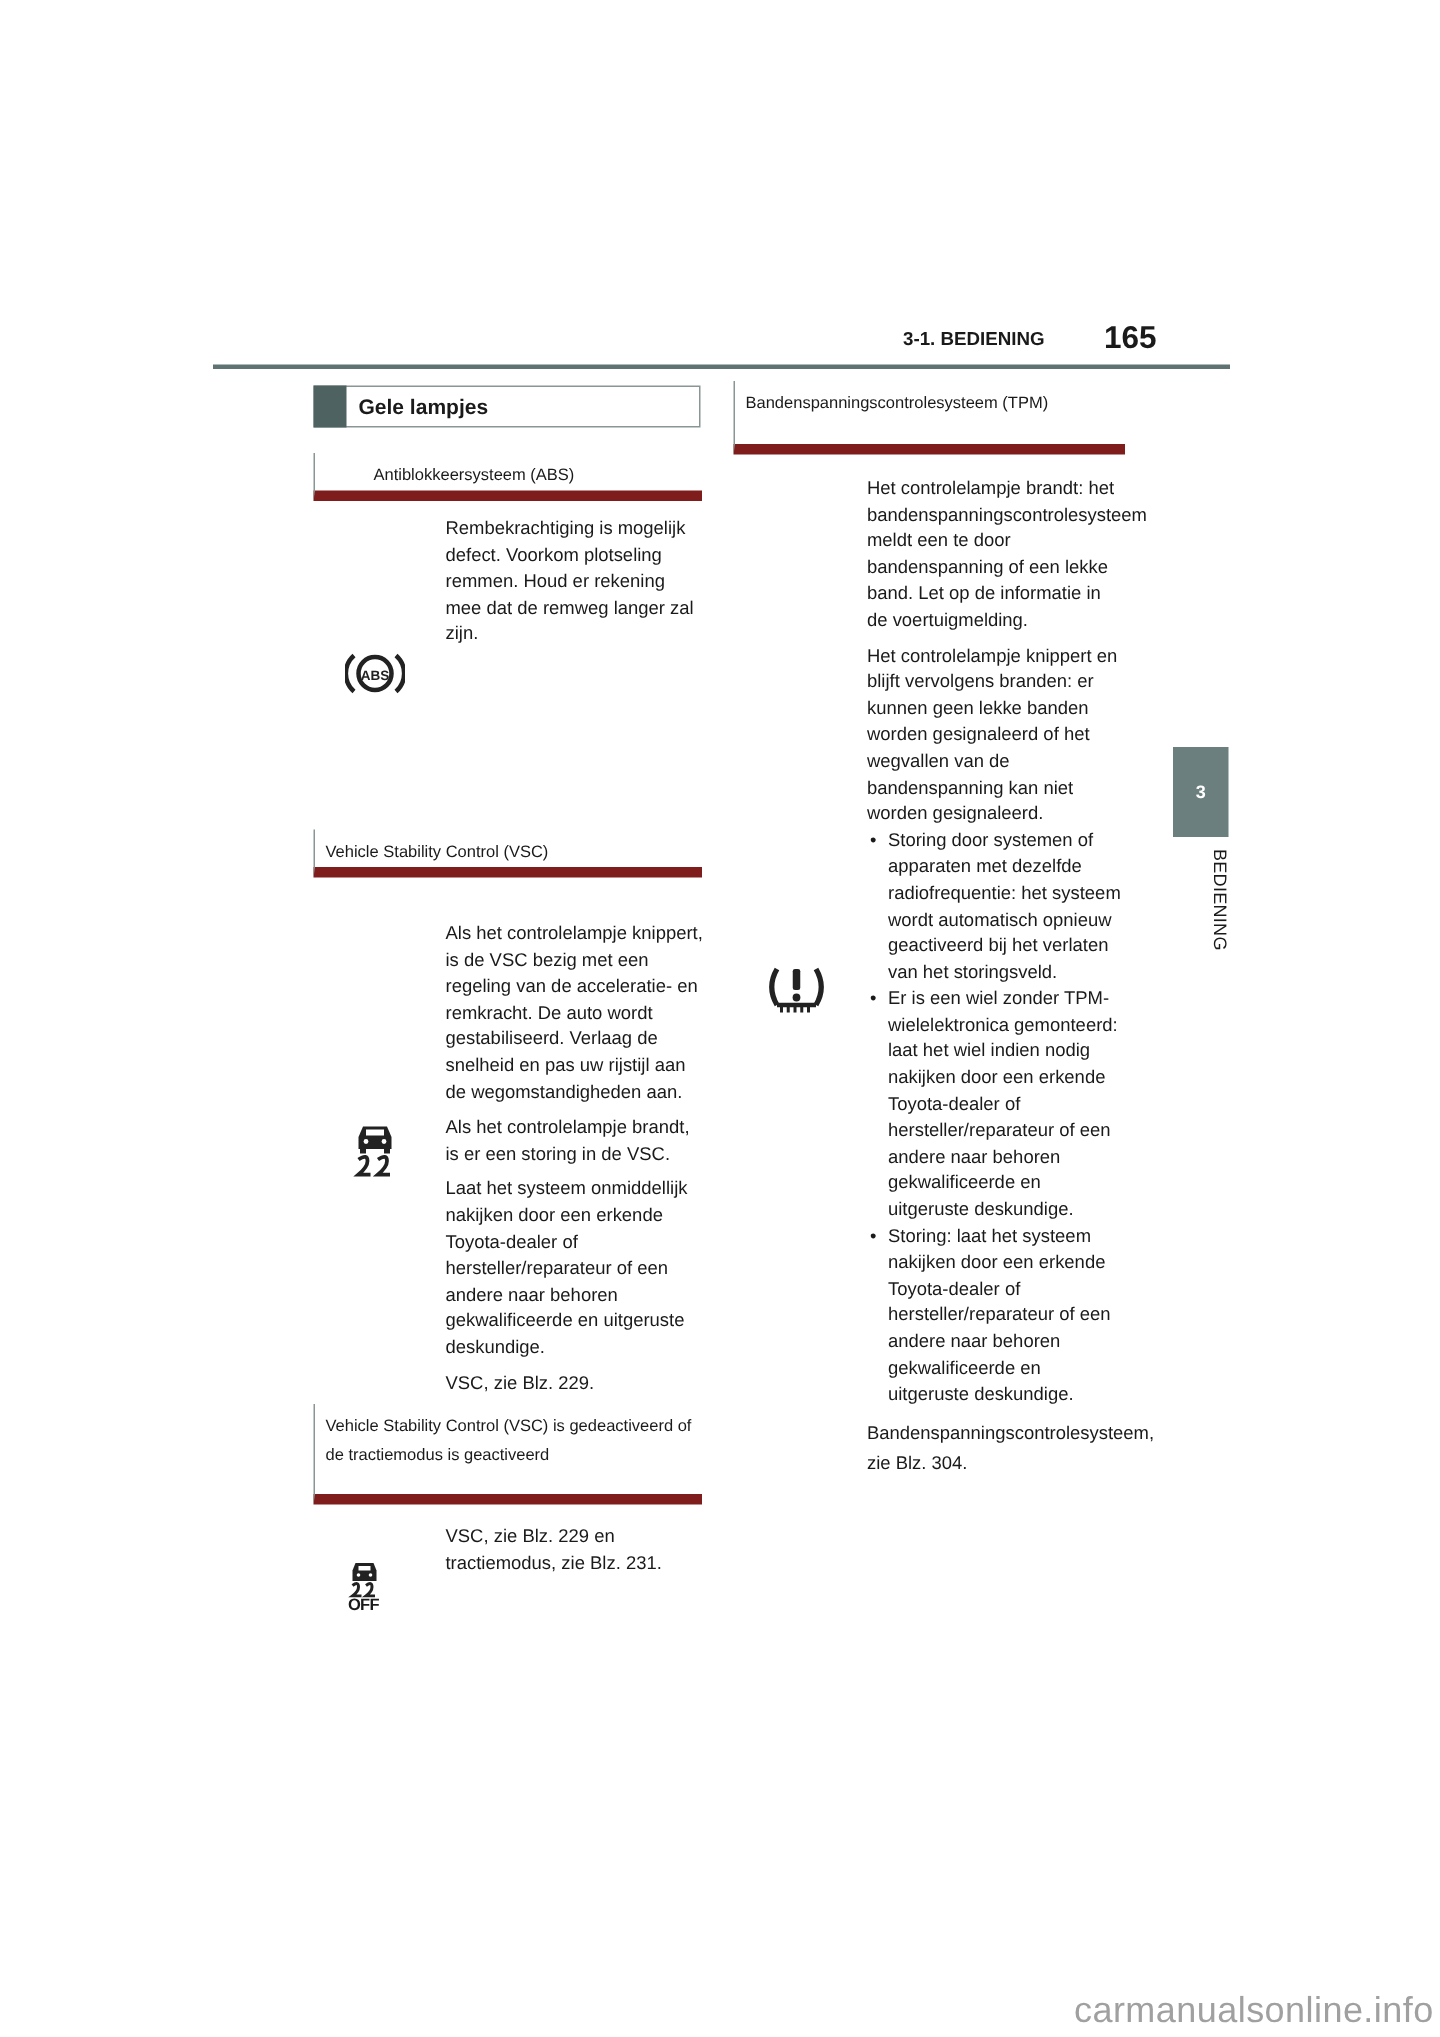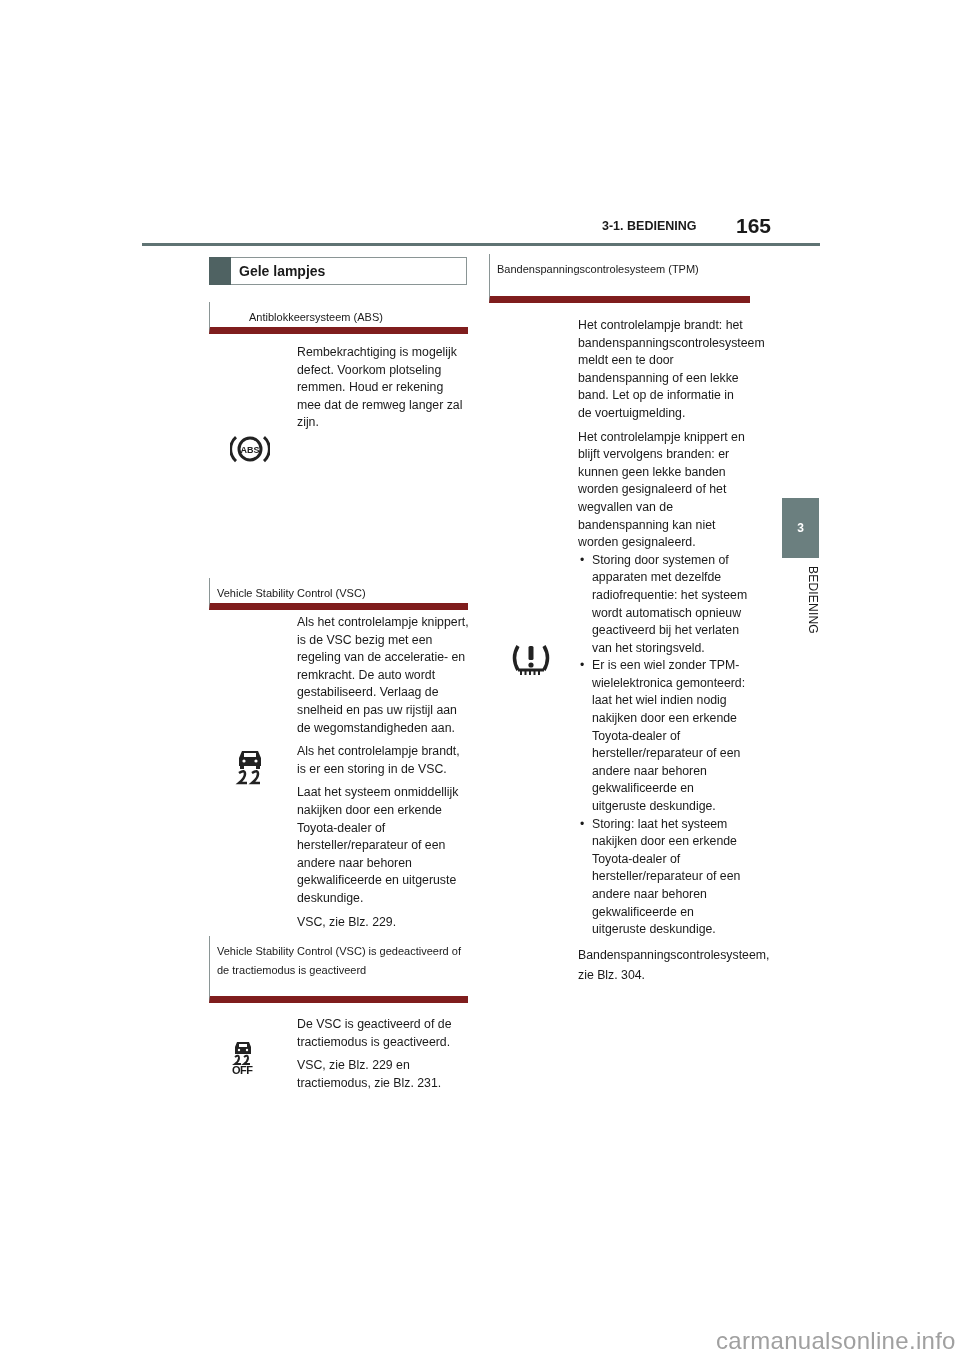--- a/index.html
+++ b/index.html
@@ -51,21 +51,21 @@
     <path d="M6 5 A16 16 0 0 0 6 29" fill="none" stroke="#222" stroke-width="3"></path>
     <path d="M34 5 A16 16 0 0 1 34 29" fill="none" stroke="#222" stroke-width="3"></path>
     <circle cx="20" cy="17" r="11" fill="none" stroke="#222" stroke-width="3"></circle>
     <text x="20" y="21" font-size="9" font-weight="bold" text-anchor="middle" fill="#222" font-family="Liberation Sans, sans-serif">ABS</text>
   </svg>
 </div>
 <div class="abs para" style="left:297px; top:344px; width:172px;">
   <p>Rembekrachtiging is mogelijk defect. Voorkom plotseling remmen. Houd er rekening mee dat de remweg langer zal zijn.</p>
 </div>
 
-<div class="abs sec" style="left:209px; top:578px; width:259px; height:32px;">
+<div class="abs sec" style="left:209px; top:553px; width:259px; height:32px;">
   <span>Vehicle Stability Control (VSC)</span>
 </div>
 <div class="abs icon" style="left:230px; top:748px; width:40px; height:40px;">
   <svg width="30" height="38" viewBox="0 0 30 38">
     <path d="M7 3 h16 l3 7 v8 h-22 v-8 z" fill="#222"></path>
     <rect x="9" y="5" width="12" height="4" fill="#fff"></rect>
     <circle cx="9" cy="13" r="1.6" fill="#fff"></circle>
     <circle cx="21" cy="13" r="1.6" fill="#fff"></circle>
     <rect x="5" y="18" width="4" height="3" fill="#222"></rect>
     <rect x="21" y="18" width="4" height="3" fill="#222"></rect>
@@ -88,21 +88,20 @@
     <path d="M5 1 h12 l2 5 v7 h-16 v-7 z" fill="#222"></path>
     <rect x="7" y="3" width="8" height="3" fill="#fff"></rect>
     <circle cx="7" cy="9" r="1.2" fill="#fff"></circle>
     <circle cx="15" cy="9" r="1.2" fill="#fff"></circle>
     <path d="M3 16 q4 -3 4 1 q0 3 -4 6 h6" fill="none" stroke="#222" stroke-width="2"></path>
     <path d="M12 16 q4 -3 4 1 q0 3 -4 6 h6" fill="none" stroke="#222" stroke-width="2"></path>
   </svg>
   <span style="font-size:11px; font-weight:bold; line-height:11px; letter-spacing:-0.5px;">OFF</span>
 </div>
 <div class="abs para" style="left:297px; top:1016px; width:172px;">
-  <p>De VSC is geactiveerd of de tractiemodus is geactiveerd.</p>
   <p>VSC, zie Blz. 229 en tractiemodus, zie Blz. 231.</p>
 </div>
 
 <div class="abs sec" style="left:489px; top:254px; width:261px; height:49px;">
   <span>Bandenspanningscontrolesysteem (TPM)</span>
 </div>
 <div class="abs icon" style="left:509px; top:640px; width:44px; height:44px;">
   <svg width="42" height="40" viewBox="0 0 42 40">
     <path d="M8 6 Q1 18 8 30" fill="none" stroke="#222" stroke-width="3.5"></path>
     <path d="M34 6 Q41 18 34 30" fill="none" stroke="#222" stroke-width="3.5"></path>

